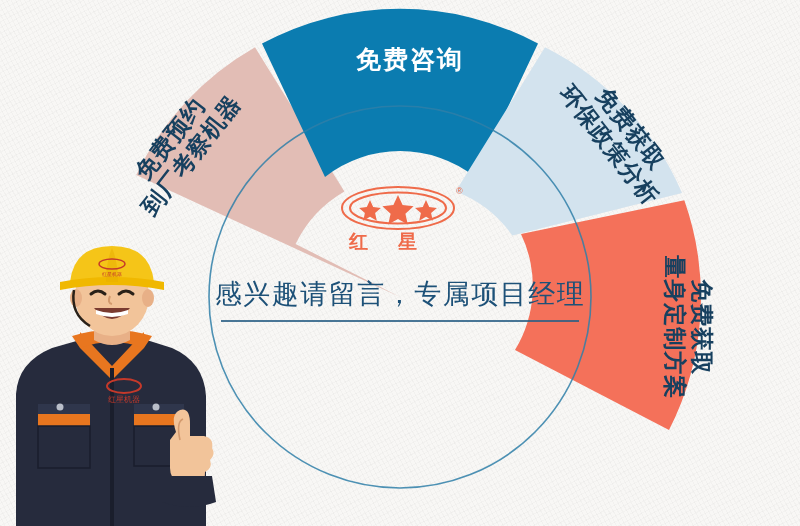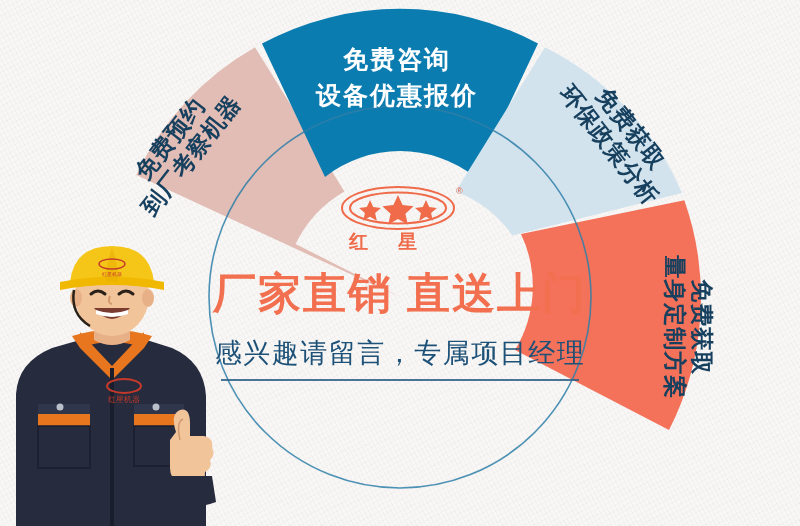--- a/index.html
+++ b/index.html
@@ -30,21 +30,21 @@
     transform-origin:50% 50%;
   }
   .arc-label .ln{display:block;}
 
   #lbl-left{
     left:96px;top:120px;width:170px;
     font-size:23px;
     transform:rotate(-52deg);
   }
   #lbl-top{
-    left:297px;top:42px;width:200px;
+    left:310px;top:42px;width:200px;
     font-size:25px;color:#ffffff;line-height:1.42;
     letter-spacing:2px;
   }
   #lbl-rtop{
     left:535px;top:110px;width:170px;
     font-size:23px;
     transform:rotate(52deg);
   }
   #lbl-rbot{
     left:608px;top:300px;width:160px;
@@ -123,21 +123,20 @@
     </g>
   </svg>
 
   <div class="arc-label" id="lbl-left">
     <span class="ln">免费预约</span>
     <span class="ln">到厂考察机器</span>
   </div>
 
   <div class="arc-label" id="lbl-top">
     <span class="ln">免费咨询</span>
-    <span class="ln">设备优惠报价</span>
   </div>
 
   <div class="arc-label" id="lbl-rtop">
     <span class="ln">免费获取</span>
     <span class="ln">环保政策分析</span>
   </div>
 
   <div class="arc-label" id="lbl-rbot">
     <span class="ln">免费获取</span>
     <span class="ln">量身定制方案</span>
@@ -154,21 +153,20 @@
         <g fill="#ef6b4a">
           <polygon points="40,18 43.2,25.1 50.9,25.9 45.1,31.1 46.8,38.7 40,34.8 33.2,38.7 34.9,31.1 29.1,25.9 36.8,25.1"></polygon>
           <polygon points="68,13 72.6,23.1 83.6,24.3 75.4,31.7 77.8,42.6 68,37 58.2,42.6 60.6,31.7 52.4,24.3 63.4,23.1"></polygon>
           <polygon points="96,18 99.2,25.1 106.9,25.9 101.1,31.1 102.8,38.7 96,34.8 89.2,38.7 90.9,31.1 85.1,25.9 92.8,25.1"></polygon>
         </g>
         <text x="126" y="12" font-size="9" fill="#ef6b4a" font-family="'Liberation Sans',sans-serif">®</text>
         <text x="68" y="66" font-size="19" font-weight="bold" fill="#ef6b4a" text-anchor="middle" letter-spacing="30" font-family="'Liberation Sans',sans-serif">红星</text>
       </svg>
     </div>
 
-    <div id="headline">厂家直销  直送上门</div>
 
     <div class="sub" id="sub1">感兴趣请留言，专属项目经理</div>
     <div id="divider"></div>
   </div>
 
   <svg id="worker" viewBox="0 0 230 284">
 
     <path d="M22 284 L22 150 Q24 118 58 104 L100 92 L140 92 L178 104 Q210 118 212 152 L212 284 Z" fill="#262b3d"></path>
 
     <path d="M86 88 L118 122 L150 88 L150 104 L118 136 L86 104 Z" fill="#e8761f"></path>

